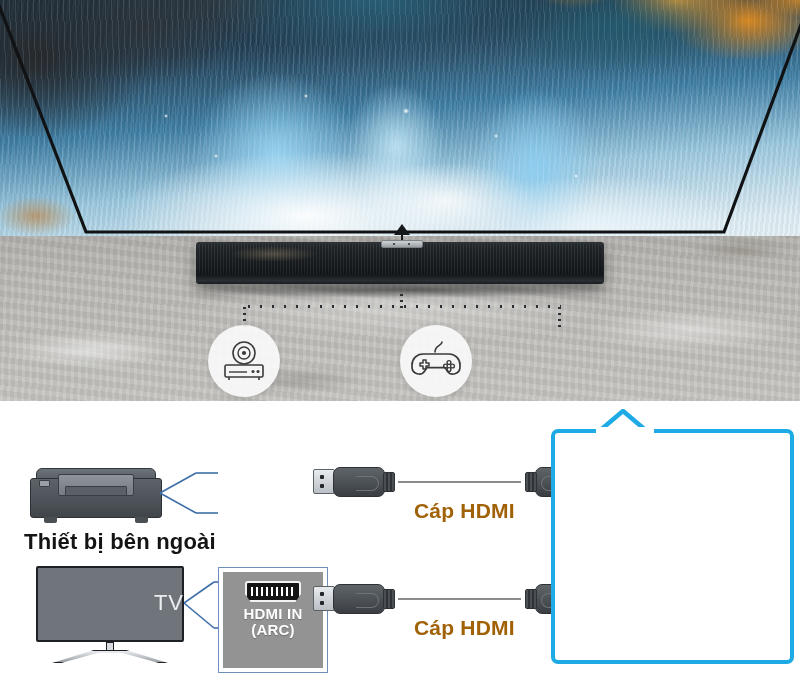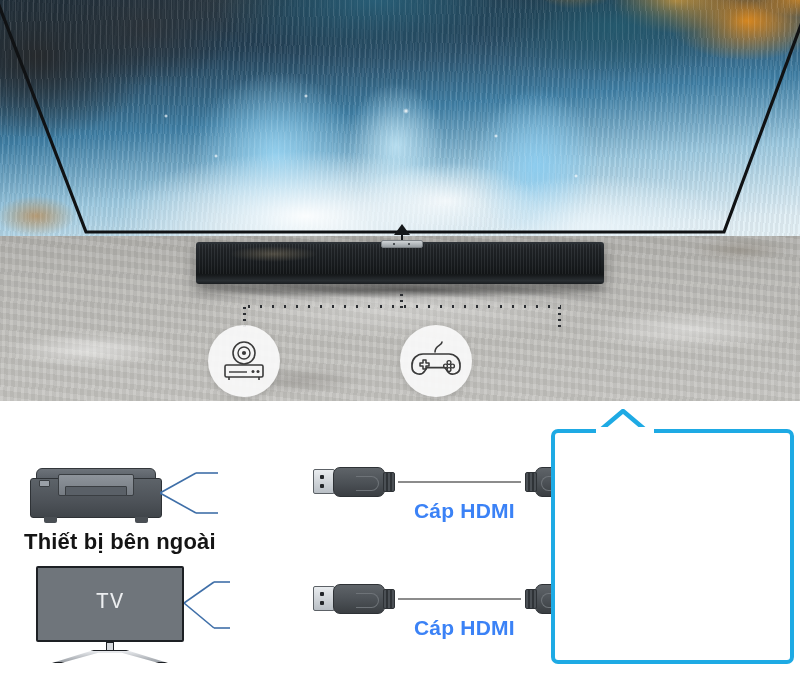--- a/index.html
+++ b/index.html
@@ -116,21 +116,21 @@
   .plug .body{position:absolute;left:20px;top:0;width:52px;height:30px;border-radius:7px;
     background:linear-gradient(180deg,#5f6469,#4b5055 55%,#3a3e42);border:1.5px solid #2e3236;box-sizing:border-box;}
   .plug .body:after{content:"";position:absolute;left:22px;top:8px;width:22px;height:13px;
     border:1.5px solid #6e7378;border-left:none;border-radius:0 8px 8px 0;}
   .plug .grip{position:absolute;left:70px;top:5px;width:12px;height:20px;border-radius:2px;
     background:repeating-linear-gradient(90deg,#4b5055 0 2px,#2f3337 2px 4px);border:1.4px solid #2e3236;box-sizing:border-box;}
   .plug.flip{transform:scaleX(-1);}
 
   .cablewire{position:absolute;height:1.6px;background:#8c8c8c;}
 
-  .captxt{position:absolute;font-weight:bold;font-size:21px;color:#3b82f6;letter-spacing:.2px;}
+  .captxt{position:absolute;font-weight:bold;font-size:21px;color:#a16207;letter-spacing:.2px;}
   .devlabel{position:absolute;font-weight:bold;font-size:22px;color:#141414;letter-spacing:.2px;}
 
   
   .extdev{position:absolute;left:30px;top:468px;width:132px;height:58px;}
   .extdev .top{position:absolute;left:6px;top:0;width:120px;height:12px;border-radius:6px 6px 0 0;
     background:linear-gradient(180deg,#6d737a,#5a6067);border:1.4px solid #33373b;box-sizing:border-box;}
   .extdev .face{position:absolute;left:0;top:10px;width:132px;height:40px;border-radius:3px;
     background:linear-gradient(180deg,#5d6369,#4d5258 60%,#40454a);border:1.5px solid #2e3236;box-sizing:border-box;}
   .extdev .slot{position:absolute;left:28px;top:6px;width:76px;height:22px;border-radius:2px;
     background:linear-gradient(180deg,#8e949b,#767c83);border:1.3px solid #3a3e42;box-sizing:border-box;}
@@ -138,22 +138,22 @@
     background:#5a6067;border:1.2px solid #3a3e42;border-radius:1px;}
   .extdev .led{position:absolute;left:9px;top:12px;width:11px;height:7px;border-radius:1px;
     background:#9aa0a7;border:1.2px solid #3a3e42;box-sizing:border-box;}
   .extdev .foot{position:absolute;top:49px;width:13px;height:6px;background:#4a4f54;border-radius:0 0 2px 2px;}
 
   
   .tvdraw{position:absolute;left:36px;top:566px;width:148px;height:100px;}
   .tvdraw .frame{position:absolute;left:0;top:0;width:148px;height:76px;border:2.4px solid #1d2024;
     background:#6f757b;border-radius:2px;box-sizing:border-box;}
   .tvdraw .screen{position:absolute;inset:3px;background:#6f757b;}
-  .tvdraw .tvtext{position:absolute;left:0;right:0;top:24px;text-align:center;color:#eceef0;
-    font-size:22px;letter-spacing:1px;font-family:Liberation Mono, monospace;}
+  .tvdraw .tvtext{position:absolute;left:0;right:0;top:24px;text-align:right;color:#eceef0;
+    font-size:22px;letter-spacing:1px;}
   .tvdraw .neck{position:absolute;left:70px;top:76px;width:8px;height:9px;background:#d7dade;border:1.5px solid #1d2024;box-sizing:border-box;}
   .tvdraw .stand{position:absolute;left:16px;top:84px;width:116px;height:13px;
     background:linear-gradient(180deg,#e9ebee,#9ba0a6);border:1.8px solid #1d2024;box-sizing:border-box;
     clip-path:polygon(0 100%, 36% 0, 64% 0, 100% 100%, 92% 100%, 60% 22%, 40% 22%, 8% 100%);}
 
   
   .cyanpanel{position:absolute;left:551px;top:429px;width:243px;height:235px;
     border:4.5px solid #1eaae4;border-radius:7px;box-sizing:border-box;background:#fff;}
   .cyanarrow{position:absolute;left:595px;top:409px;width:60px;height:24px;}
   .panelface{position:absolute;left:556px;top:434px;width:233px;height:224px;background:#a0a0a0;}
@@ -257,20 +257,29 @@
       <div class="stand"></div>
     </div>
 
     <svg style="position:absolute;left:184px;top:165px;width:46px;height:70px">
       <polyline points="0,37 30,16" fill="none" stroke="#3f6fa8" stroke-width="1.6"></polyline>
       <polyline points="0,37 30,62" fill="none" stroke="#3f6fa8" stroke-width="1.6"></polyline>
       <line x1="30" y1="16" x2="46" y2="16" stroke="#3f6fa8" stroke-width="1.6"></line>
       <line x1="30" y1="62" x2="46" y2="62" stroke="#3f6fa8" stroke-width="1.6"></line>
     </svg>
 
+    <div class="portbox" style="left:218px;top:166px;width:100px;height:96px">
+      <div class="inner">
+        <div class="hdmi-socket">
+            <div class="pins"></div>
+          </div>
+        <div class="portlabel">HDMI IN</div>
+        <div class="portlabel" style="margin-top:0">(ARC)</div>
+      </div>
+    </div>
 
     <div class="plug" style="left:313px;top:66px">
       <div class="metal">
           <b></b>
           <b></b>
         </div>
         <div class="body"></div>
         <div class="grip"></div>
     </div>
     <div class="cablewire" style="left:398px;top:80px;width:123px"></div>

